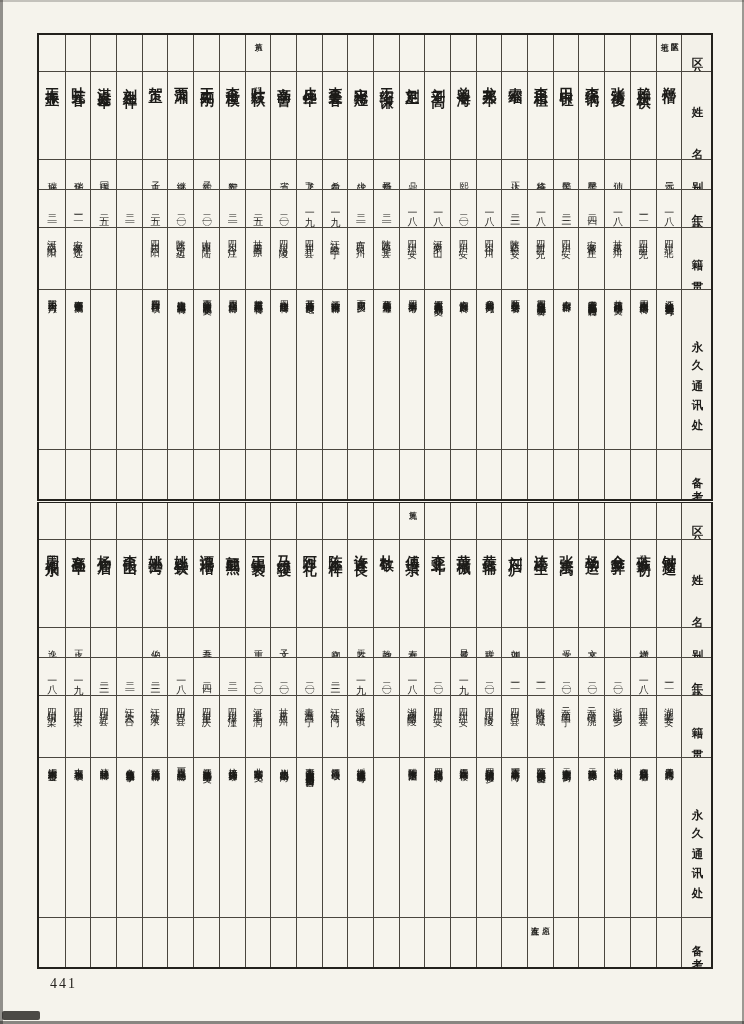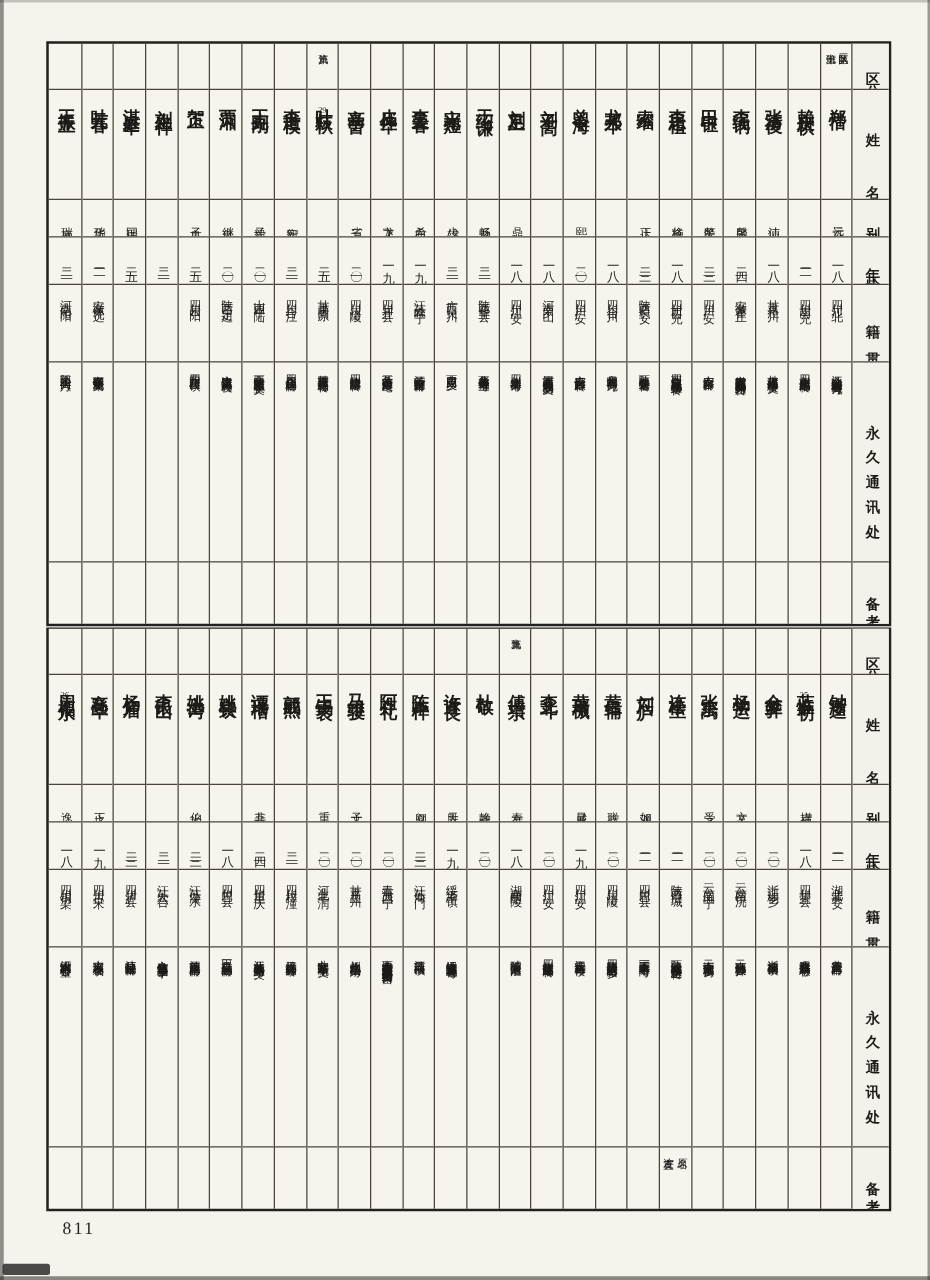--- a/index.html
+++ b/index.html
@@ -1274,21 +1274,21 @@
             <span class="vt lab">永久通讯处</span>
           </div>
         <div class="cell c-note lab-note">
             <span class="vt lab">备考</span>
           </div>
       </div>
     </section>
 
   </div>
 
-  <div class="page-number">811</div>
+  <div class="page-number">441</div>
 
   <div class="scan-edge" id="edgeL"></div>
   <div class="scan-edge" id="edgeR"></div>
   <div class="scan-edge" id="edgeB"></div>
   <div class="scan-edge" id="edgeT"></div>
   <div class="scan-edge" id="cornerBlob"></div>
 
 </div>
 
 </body></html>

